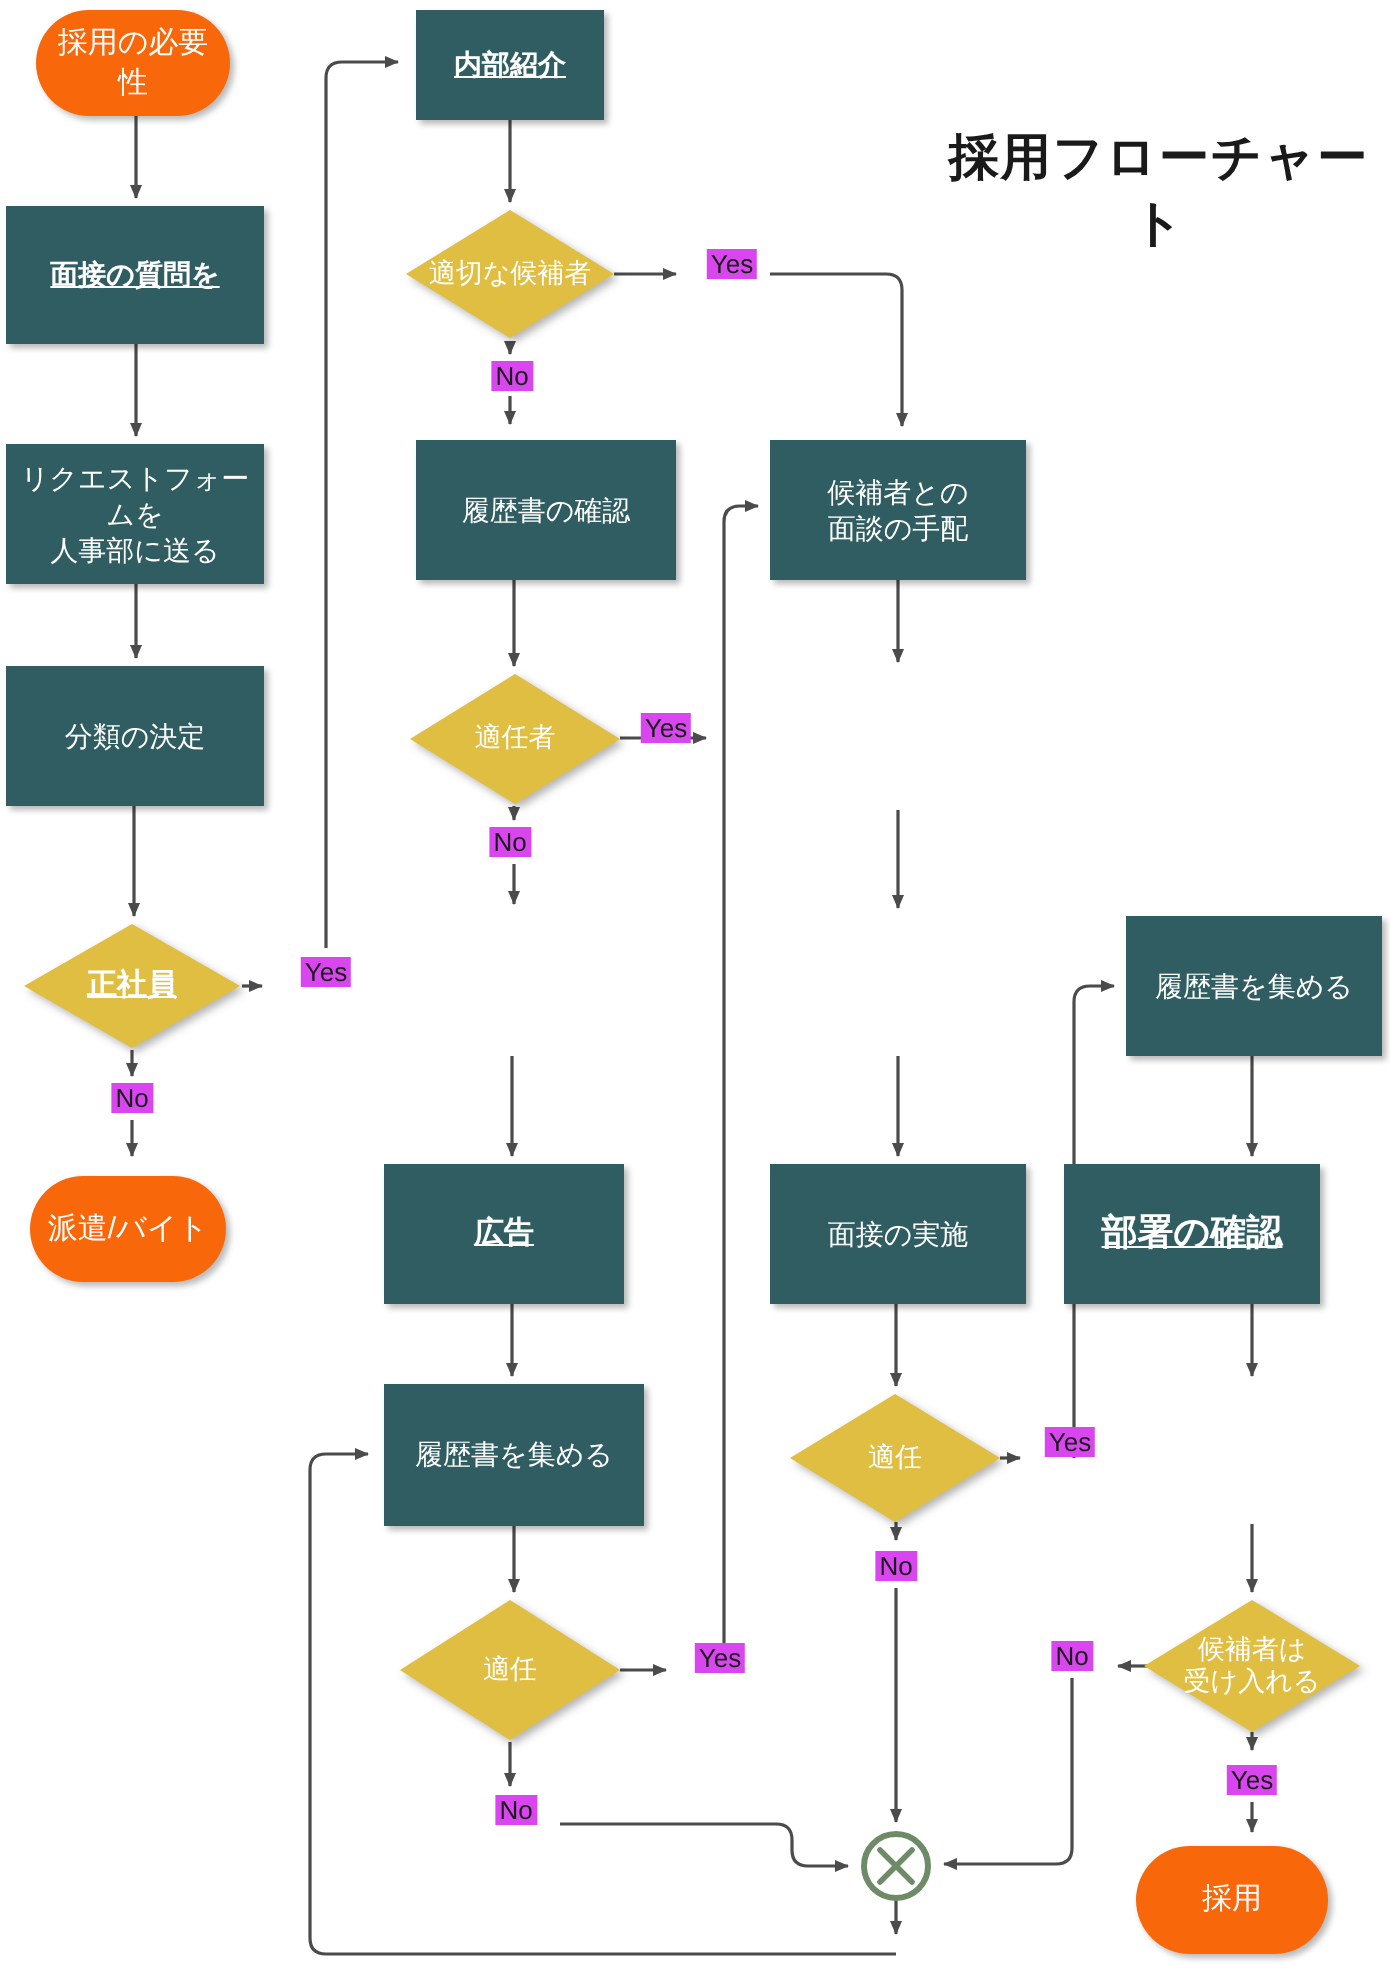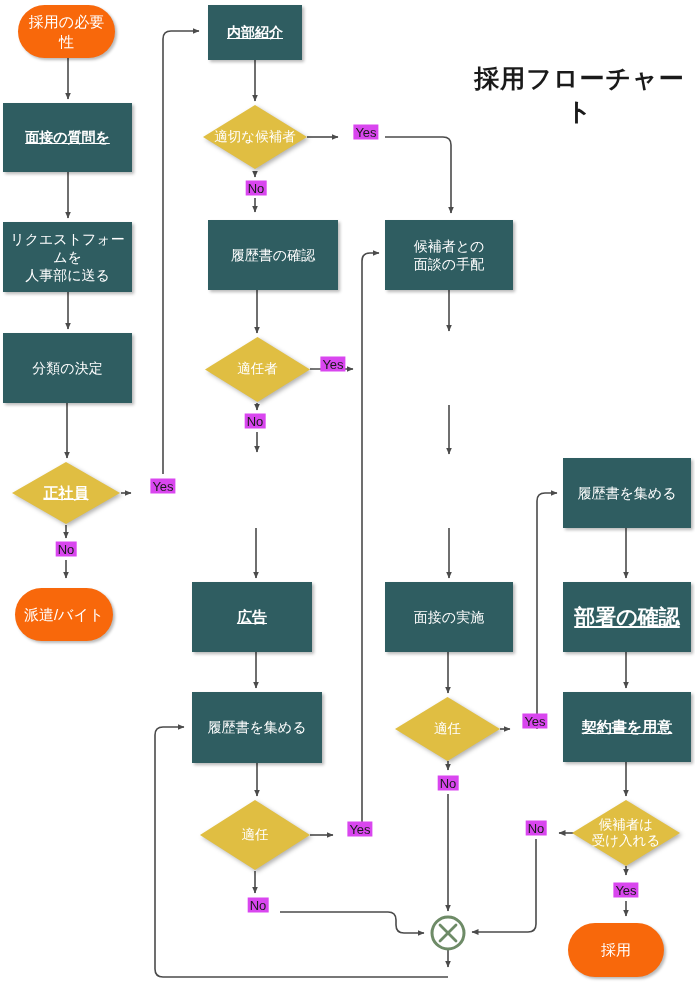--- a/index.html
+++ b/index.html
@@ -169,24 +169,22 @@
     <span class="node-label">広告</span></div>
   <div class="node process" style="left:192px;top:692px;width:130px;height:71px">
     <span class="node-label">履歴書を集める</span></div>
   <div class="node process" style="left:385px;top:220px;width:128px;height:70px">
     <span class="node-label">候補者との
 面談の手配</span></div>
   <div class="node process" style="left:385px;top:582px;width:128px;height:70px">
     <span class="node-label">面接の実施</span></div>
   <div class="node process" style="left:563px;top:458px;width:128px;height:70px">
     <span class="node-label">履歴書を集める</span></div>
-  <div class="node process bold" style="left:563px;top:582px;width:128px;height:70px;font-size:21px">
+  <div class="node process bold" style="left:532px;top:582px;width:128px;height:70px;font-size:18px">
     <span class="node-label">部署の確認</span></div>
-  <div class="node process bold" style="left:563px;top:692px;width:128px;height:70px;font-size:15px">
-    <span class="node-label">契約書を用意</span></div>
 
   <div class="decision bold" style="left:12px;top:462px;width:108px;height:62px;font-size:15px">
     <span class="node-label">正社員</span></div>
   <div class="decision" style="left:203px;top:105px;width:104px;height:64px">
     <span class="node-label">適切な候補者</span></div>
   <div class="decision" style="left:205px;top:337px;width:105px;height:65px">
     <span class="node-label">適任者</span></div>
   <div class="decision" style="left:200px;top:800px;width:110px;height:70px">
     <span class="node-label">適任</span></div>
   <div class="decision" style="left:395px;top:697px;width:105px;height:64px">

